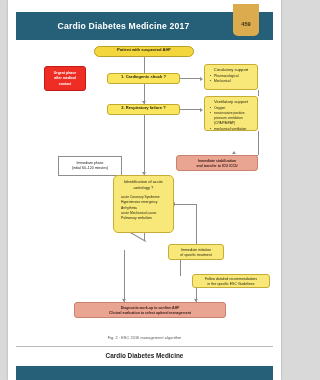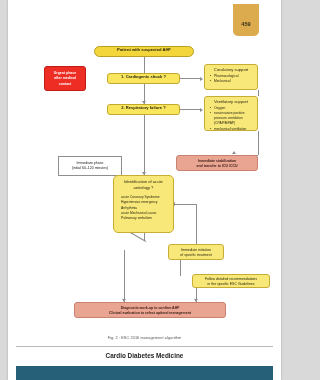--- a/index.html
+++ b/index.html
@@ -209,20 +209,23 @@
     width: 257px;
     height: 14px;
     background: #266078;
   }
 </style>
 </head>
 <body>
 
 <div class="page">
 
+  <div class="header-bar">
+    <div class="header-title">Cardio Diabetes Medicine 2017</div>
+  </div>
   <div class="page-tab">459</div>
 
   <div class="diagram">
 
     <div class="node pill" style="left:78px; top:2px; width:100px; height:11px; line-height:11px;">
       <span class="ttl">Patient with suspected AHF</span>
     </div>
 
     <div class="ln lnv" style="left:127.6px; top:13px; height:16px;"></div>
 

